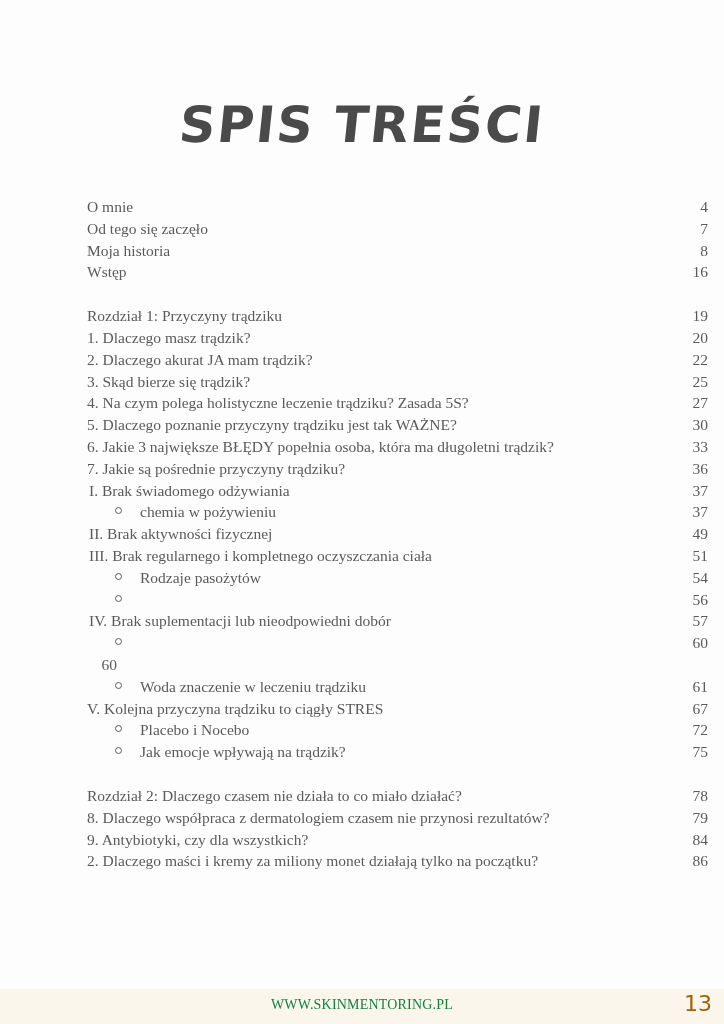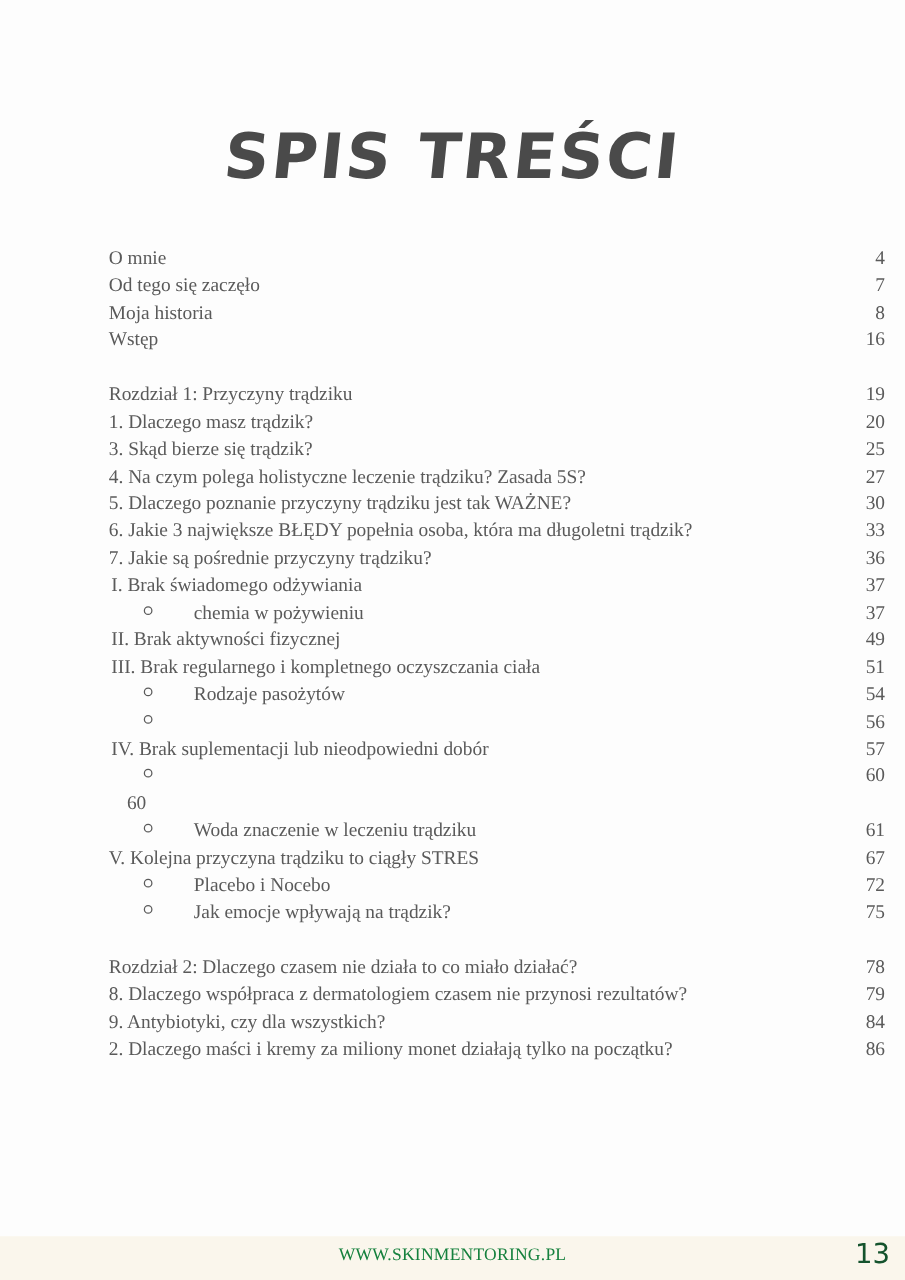--- a/index.html
+++ b/index.html
@@ -36,21 +36,21 @@
     .row {
       display: flex;
       justify-content: space-between;
       align-items: baseline;
       height: 21.8px;
       font-size: 15.5px;
       line-height: 21.8px;
       white-space: nowrap;
     }
     .row .label { display: flex; align-items: baseline; }
-    .row.sub .label { padding-left: 28px; gap: 15px; }
+    .row.sub .label { padding-left: 28px; }
     .row.sub .bullet {
       display: inline-block;
       width: 5px; height: 5px;
       border: 1.2px solid #5a5a5a;
       border-radius: 50%;
       margin-right: 18px;
       position: relative;
       top: -3px;
     }
     .row.roman .label { padding-left: 2px; }
@@ -71,21 +71,21 @@
       font-size: 14px;
       color: #15803d;
       letter-spacing: 0.2px;
     }
     .footer .pnum {
       position: absolute;
       right: 12px;
       top: 2px;
       font-family: "DejaVu Sans", sans-serif;
       font-size: 22px;
-      color: #14532d;
+      color: #a16207;
     }
   </style>
 </head>
 <body>
 
 <div class="title">SPIS TREŚCI</div>
 
 <div class="toc">
 
   <div class="row">
@@ -107,20 +107,24 @@
 
   <div class="gap"></div>
 
   <div class="row">
       <span class="label">Rozdział 1: Przyczyny trądziku</span>
       <span class="page">19</span>
     </div>
   <div class="row">
       <span class="label">1. Dlaczego masz trądzik?</span>
       <span class="page">20</span>
+    </div>
+  <div class="row">
+      <span class="label">2. Dlaczego akurat JA mam trądzik?</span>
+      <span class="page">22</span>
     </div>
   <div class="row">
       <span class="label">3. Skąd bierze się trądzik?</span>
       <span class="page">25</span>
     </div>
   <div class="row">
       <span class="label">4. Na czym polega holistyczne leczenie trądziku? Zasada 5S?</span>
       <span class="page">27</span>
     </div>
   <div class="row">

